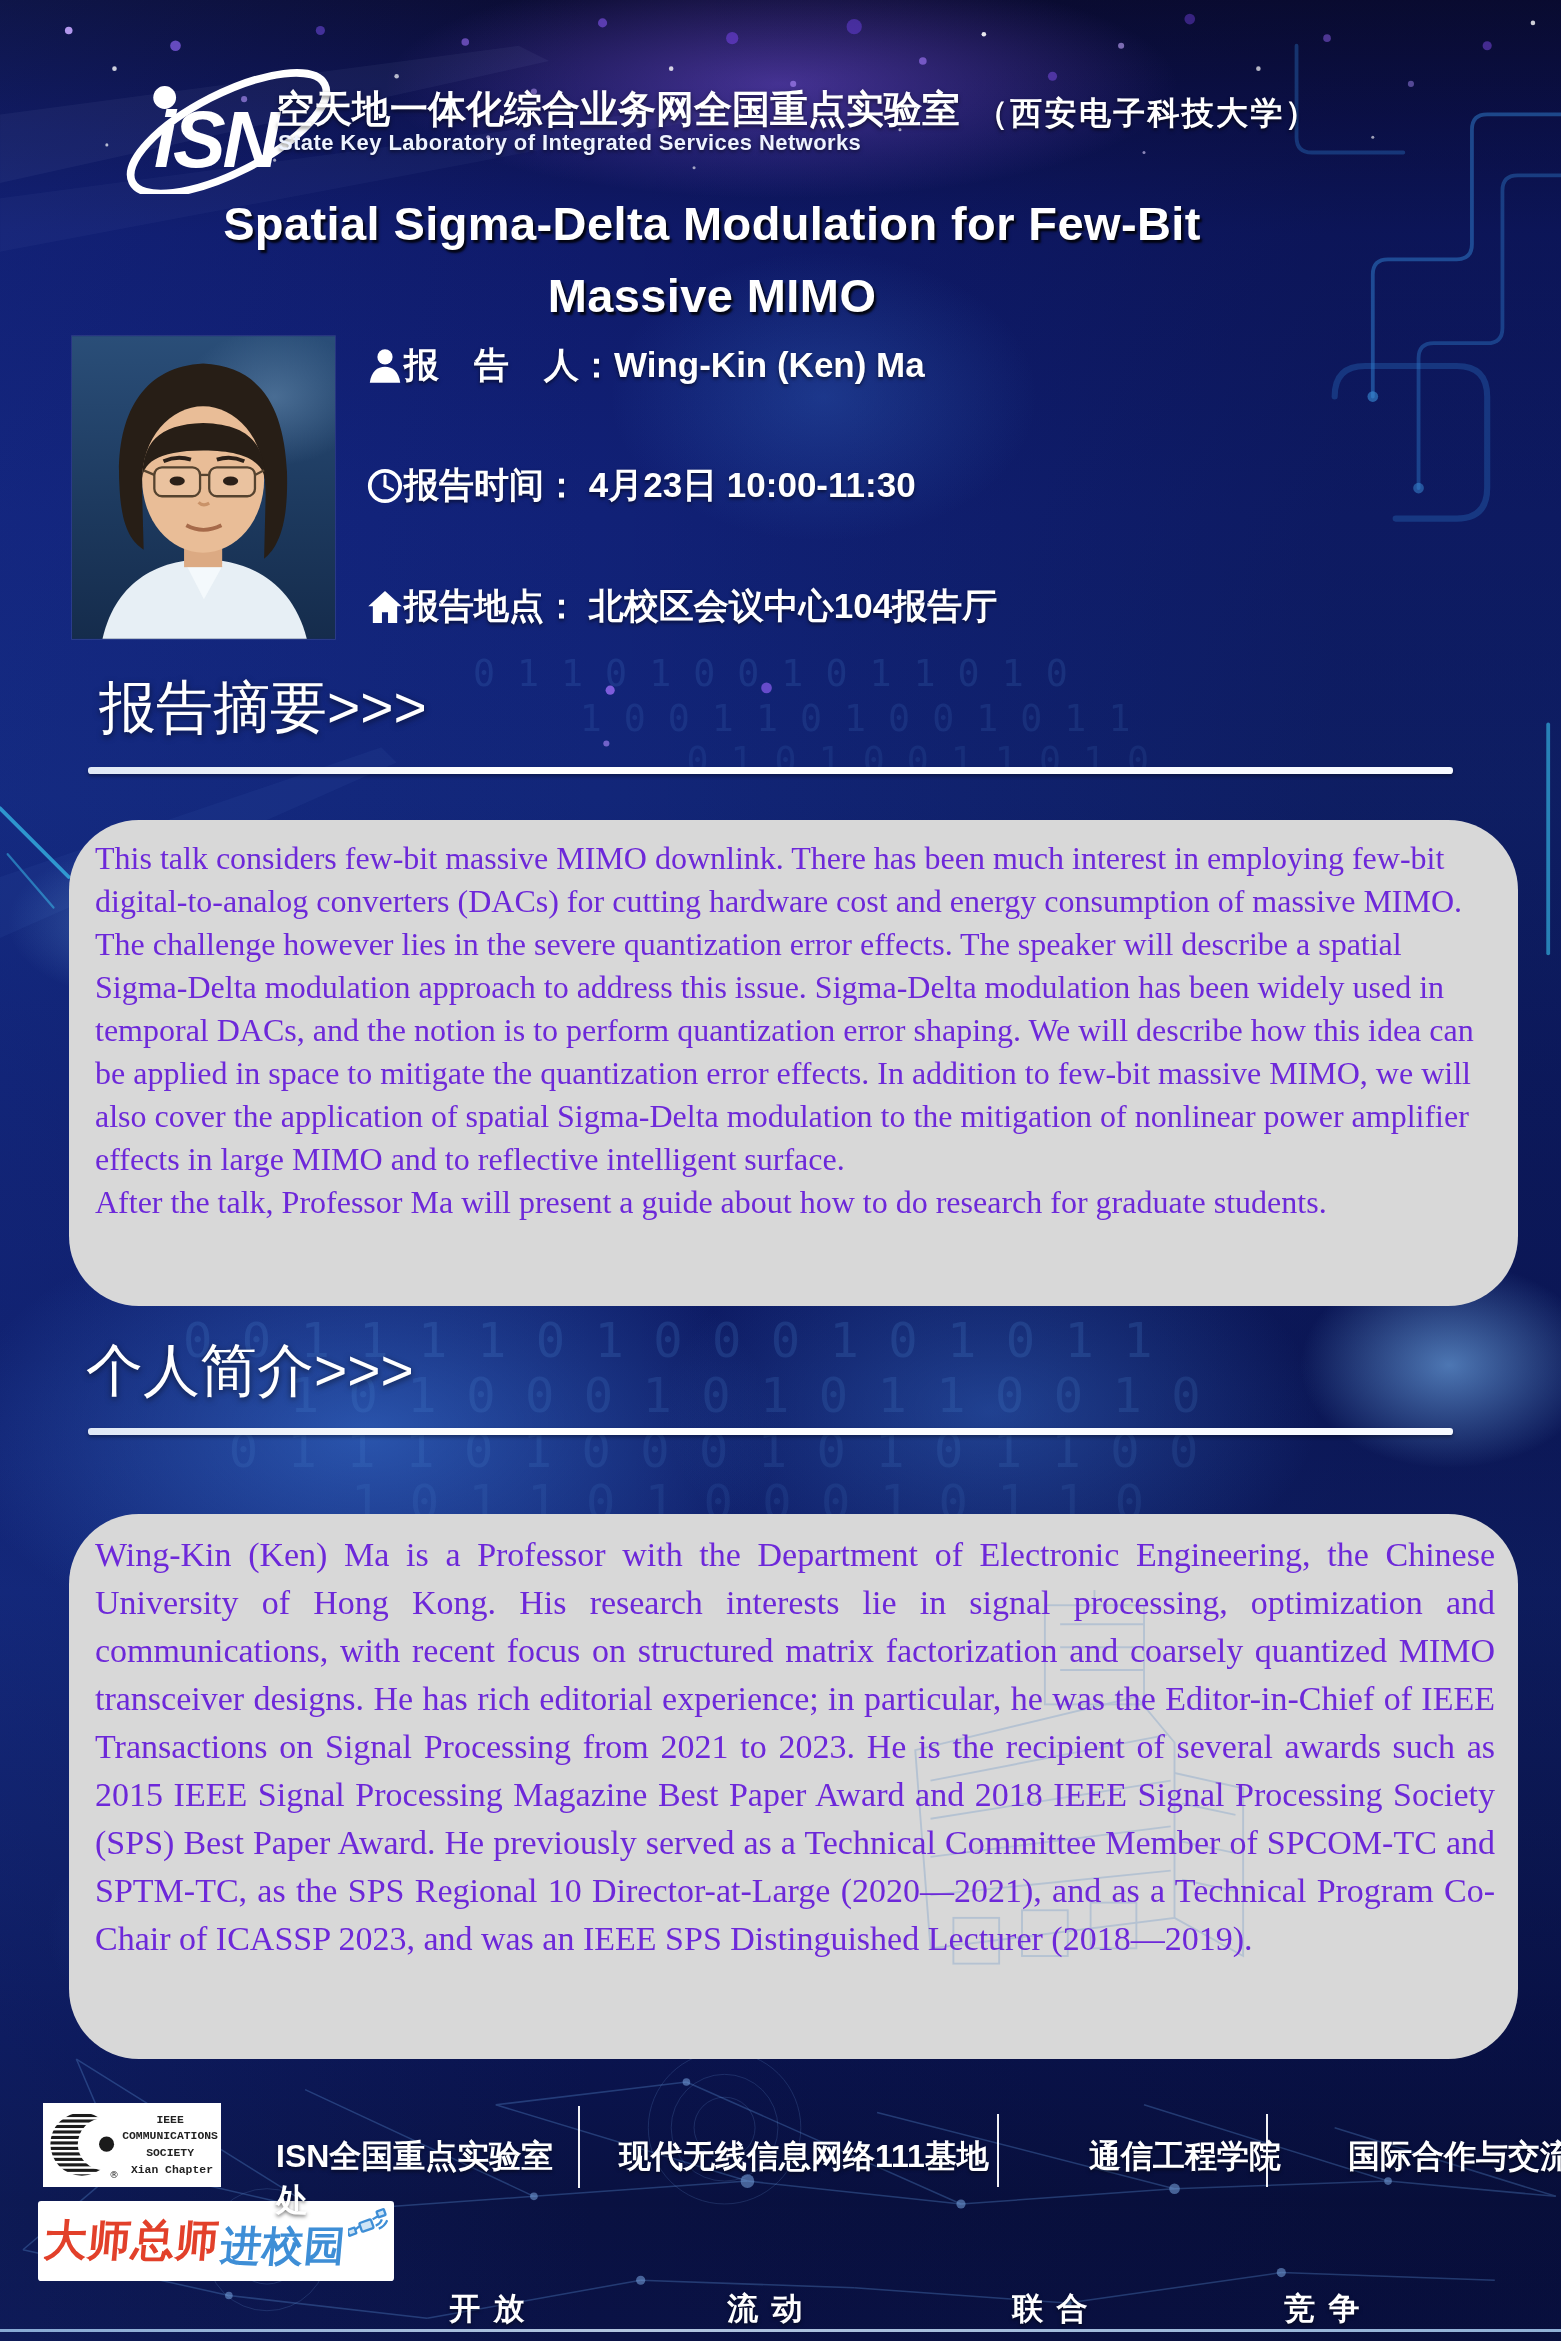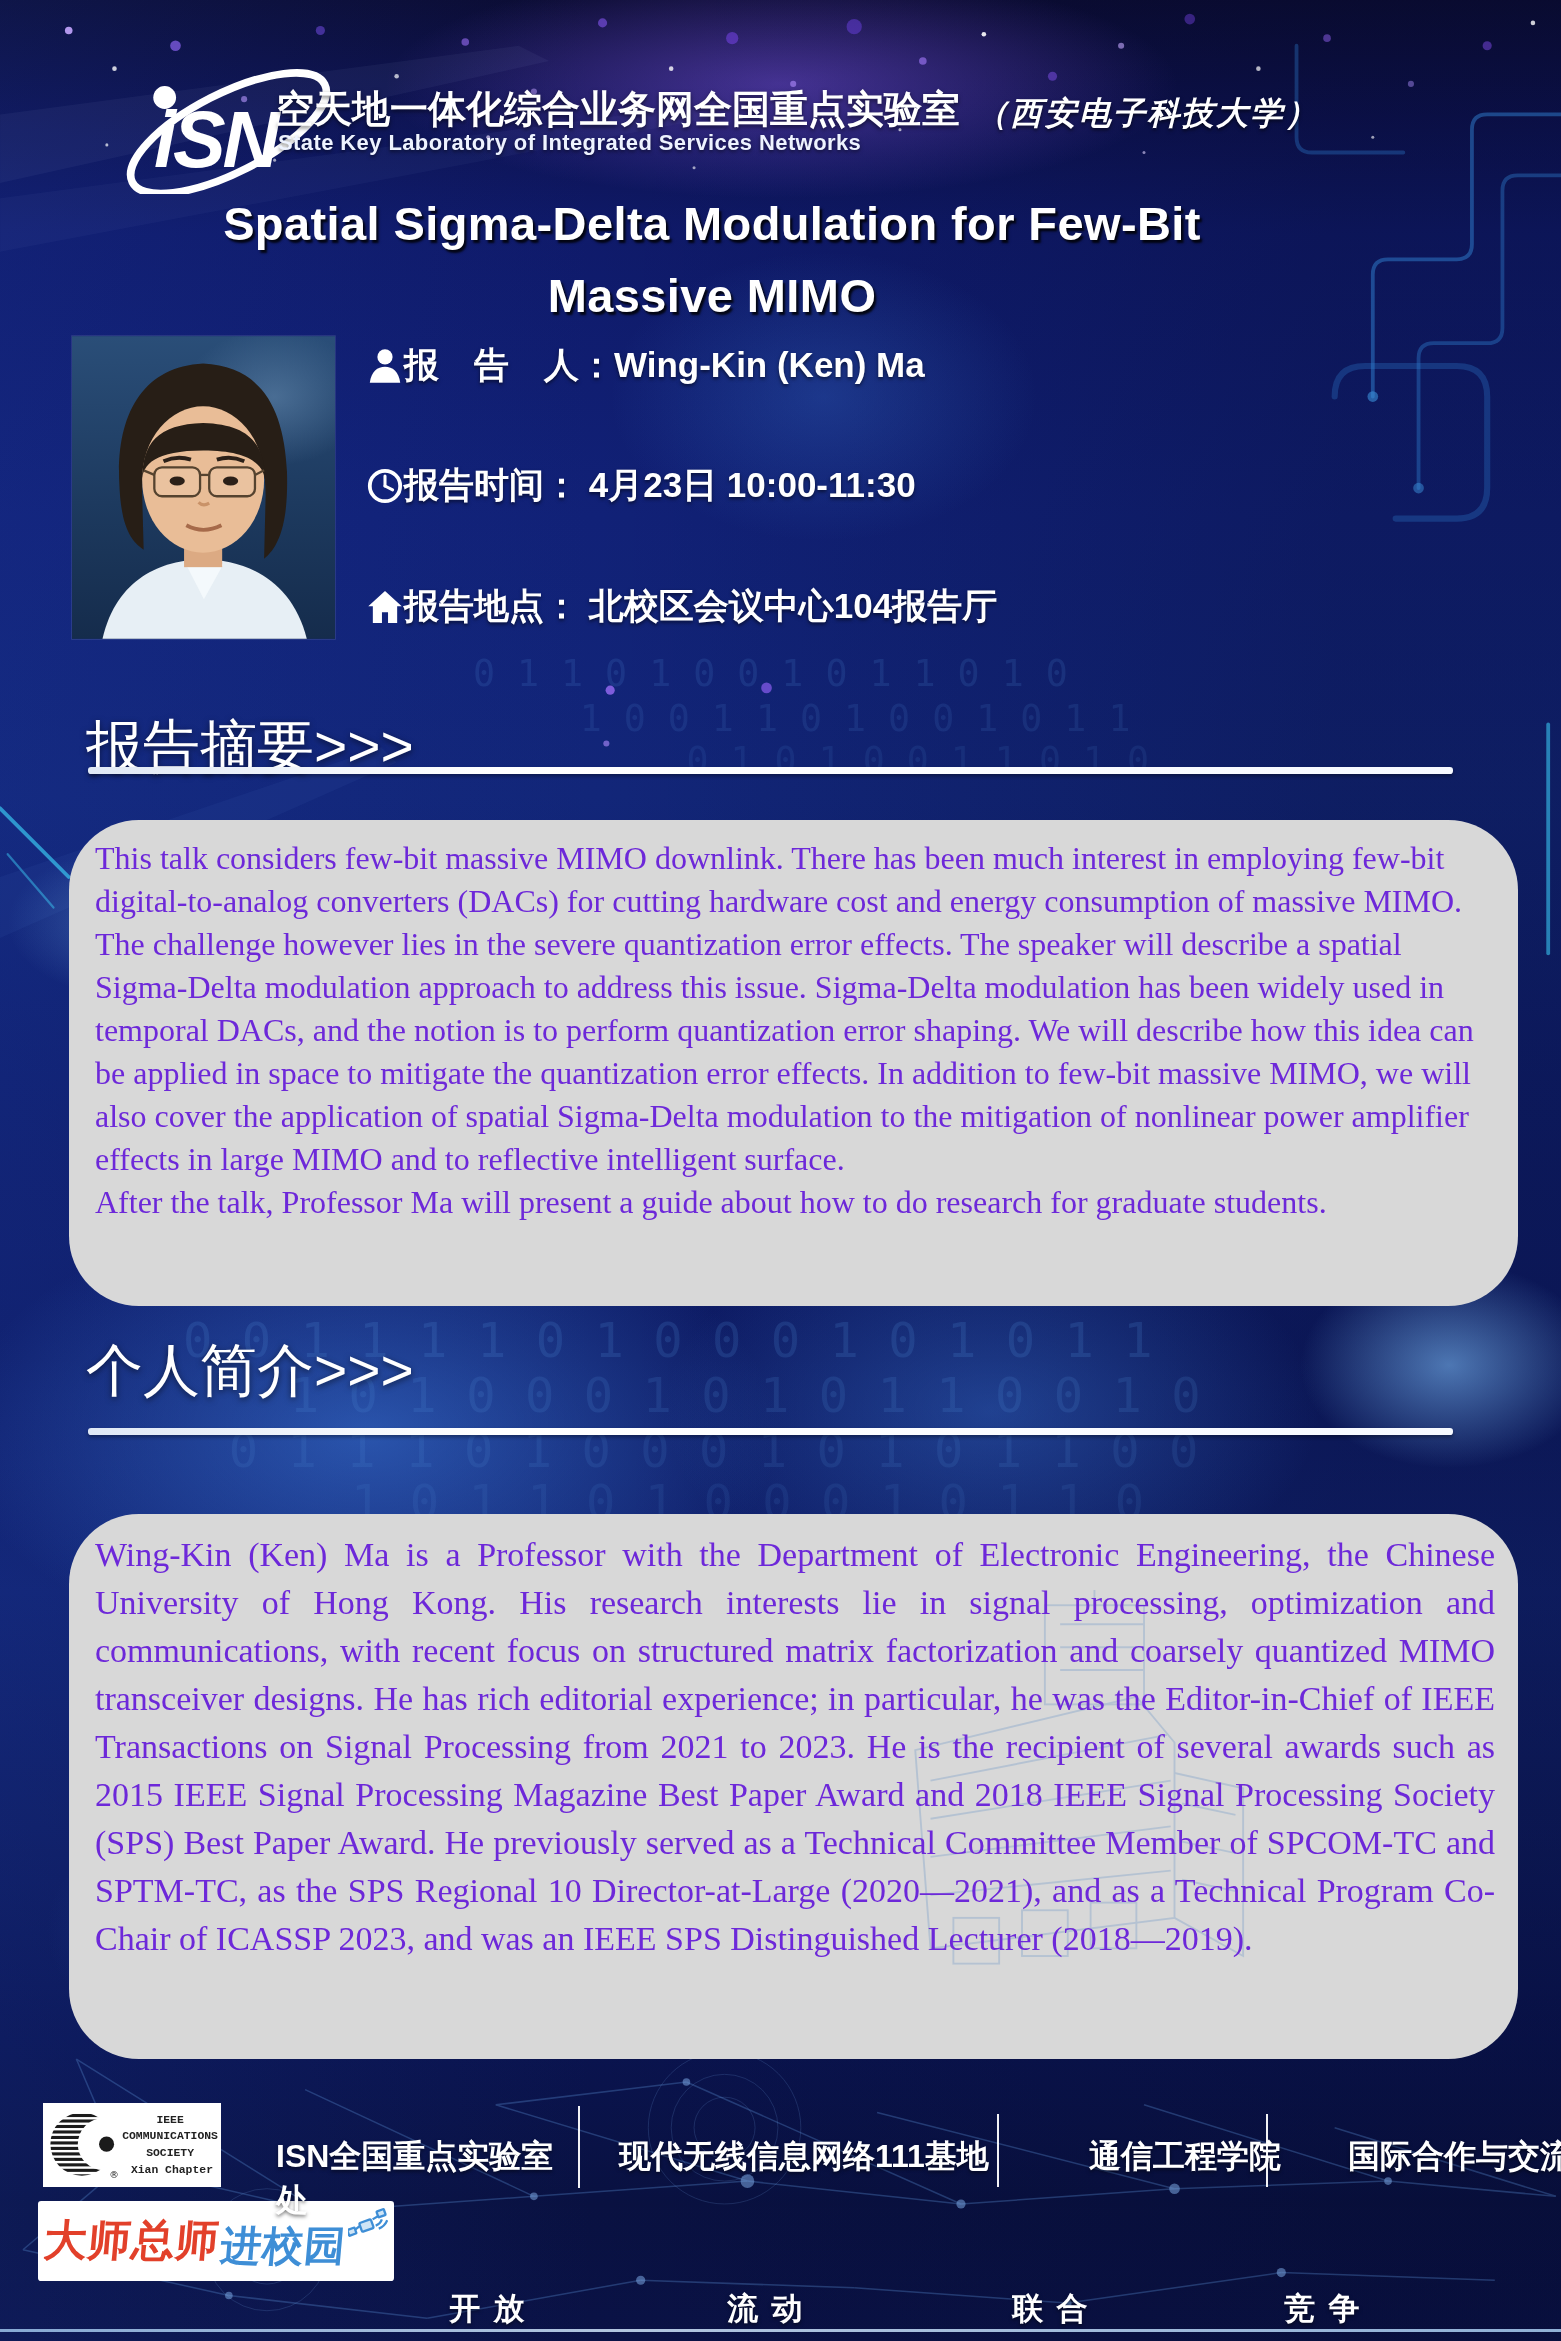--- a/index.html
+++ b/index.html
@@ -11,35 +11,35 @@
       #0f1f6e 46%, #0e1c66 58%, #112371 68%, #0e1c60 78%,
       #0a1450 87%, #091141 94%, #0a1246 100%);
   }
   .abs{position:absolute;}
   .tint{left:0;top:0;width:1562px;height:2342px;
     background:linear-gradient(90deg,rgba(30,60,160,.20),rgba(0,0,0,0) 38%,rgba(4,8,40,.28) 86%);}
   .deco{left:0;top:0;}
   
   .lab-cn{left:276px;top:84px;font-size:38px;font-weight:bold;white-space:nowrap;text-shadow:0 1.5px 4.6px rgba(0,0,0,.55);}
   .lab-en{left:278px;top:130px;font-size:22px;font-weight:bold;letter-spacing:0.4px;white-space:nowrap;color:#eef3ff;text-shadow:0 1.5px 3.8px rgba(0,0,0,.5);}
-  .univ{left:976px;top:92px;font-size:32px;font-style:italic;font-weight:bold;
+  .univ{left:976px;top:92px;font-size:32px;font-weight:bold;
         font-family:"DejaVu Serif",serif;white-space:nowrap;letter-spacing:2.3px;text-shadow:0 1.5px 3.8px rgba(0,0,0,.6);}
   
   .title{left:0;top:188px;width:1424px;text-align:center;font-size:47px;font-weight:bold;
          line-height:72px;letter-spacing:0.4px;text-shadow:2.3px 3.1px 2.3px rgba(0,0,0,.85);}
   
   .photo{left:72px;top:336px;width:263px;height:303px;box-shadow:0 0 0 0.8px rgba(255,255,255,.12);}
   
   .info-row{left:366px;display:flex;align-items:center;}
   .info-row .txt{font-size:35px;font-weight:bold;white-space:nowrap;text-shadow:0 1.5px 3.8px rgba(0,0,0,.55);}
   .r1{top:342px;} .r2{top:462px;} .r3{top:583px;}
   .iico{width:38px;height:38px;flex:0 0 auto;}
   
   .sec-h{left:86px;font-size:57px;font-weight:500;white-space:nowrap;text-shadow:0 2.3px 6.1px rgba(0,0,0,.55);}
-  .h1{top:709px;} .h2{top:1333px;}
+  .h1{top:670px;margin-left:13px;} .h2{top:1333px;}
   .divider{left:88px;width:1365px;height:6.9px;background:linear-gradient(90deg,#dfe8f5,#ffffff 30%,#f6f9ff);border-radius:3.1px;box-shadow:0 2.3px 3.8px rgba(0,0,0,.35);}
   .d1{top:767px;} .d2{top:1428px;}
   
   .panel{left:69px;width:1449px;background:#d8d8d8;border-radius:70px;color:#6d28d9;
          font-family:"Liberation Serif","DejaVu Serif",serif;}
   .p-abs{top:820px;height:486px;}
   .p-bio{top:1514px;height:545px;}
   .panel .inner{position:absolute;left:26px;right:23px;top:17px;}
   .p-abs .inner p{margin:0;font-size:32px;line-height:43px;}
   .p-bio .inner p{margin:0;font-size:34px;line-height:48px;text-align:justify;}

